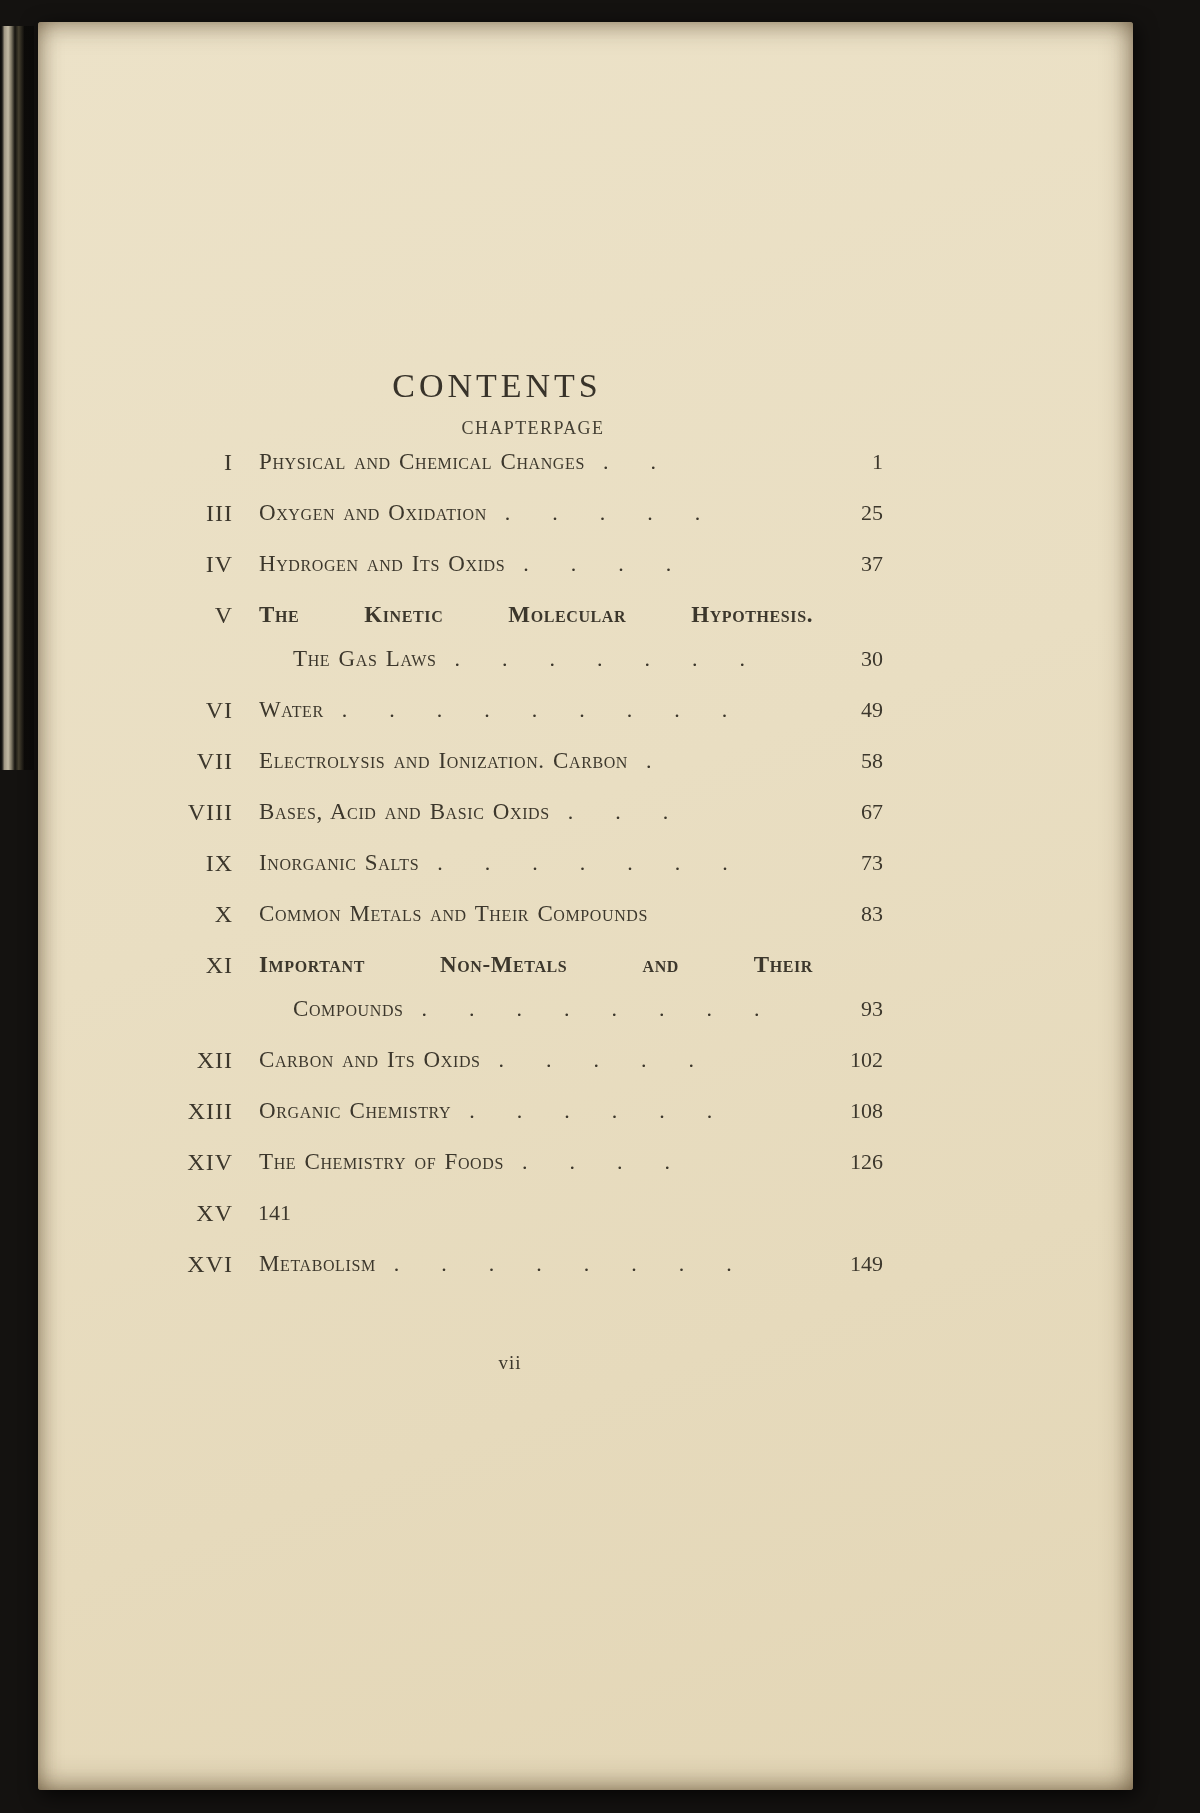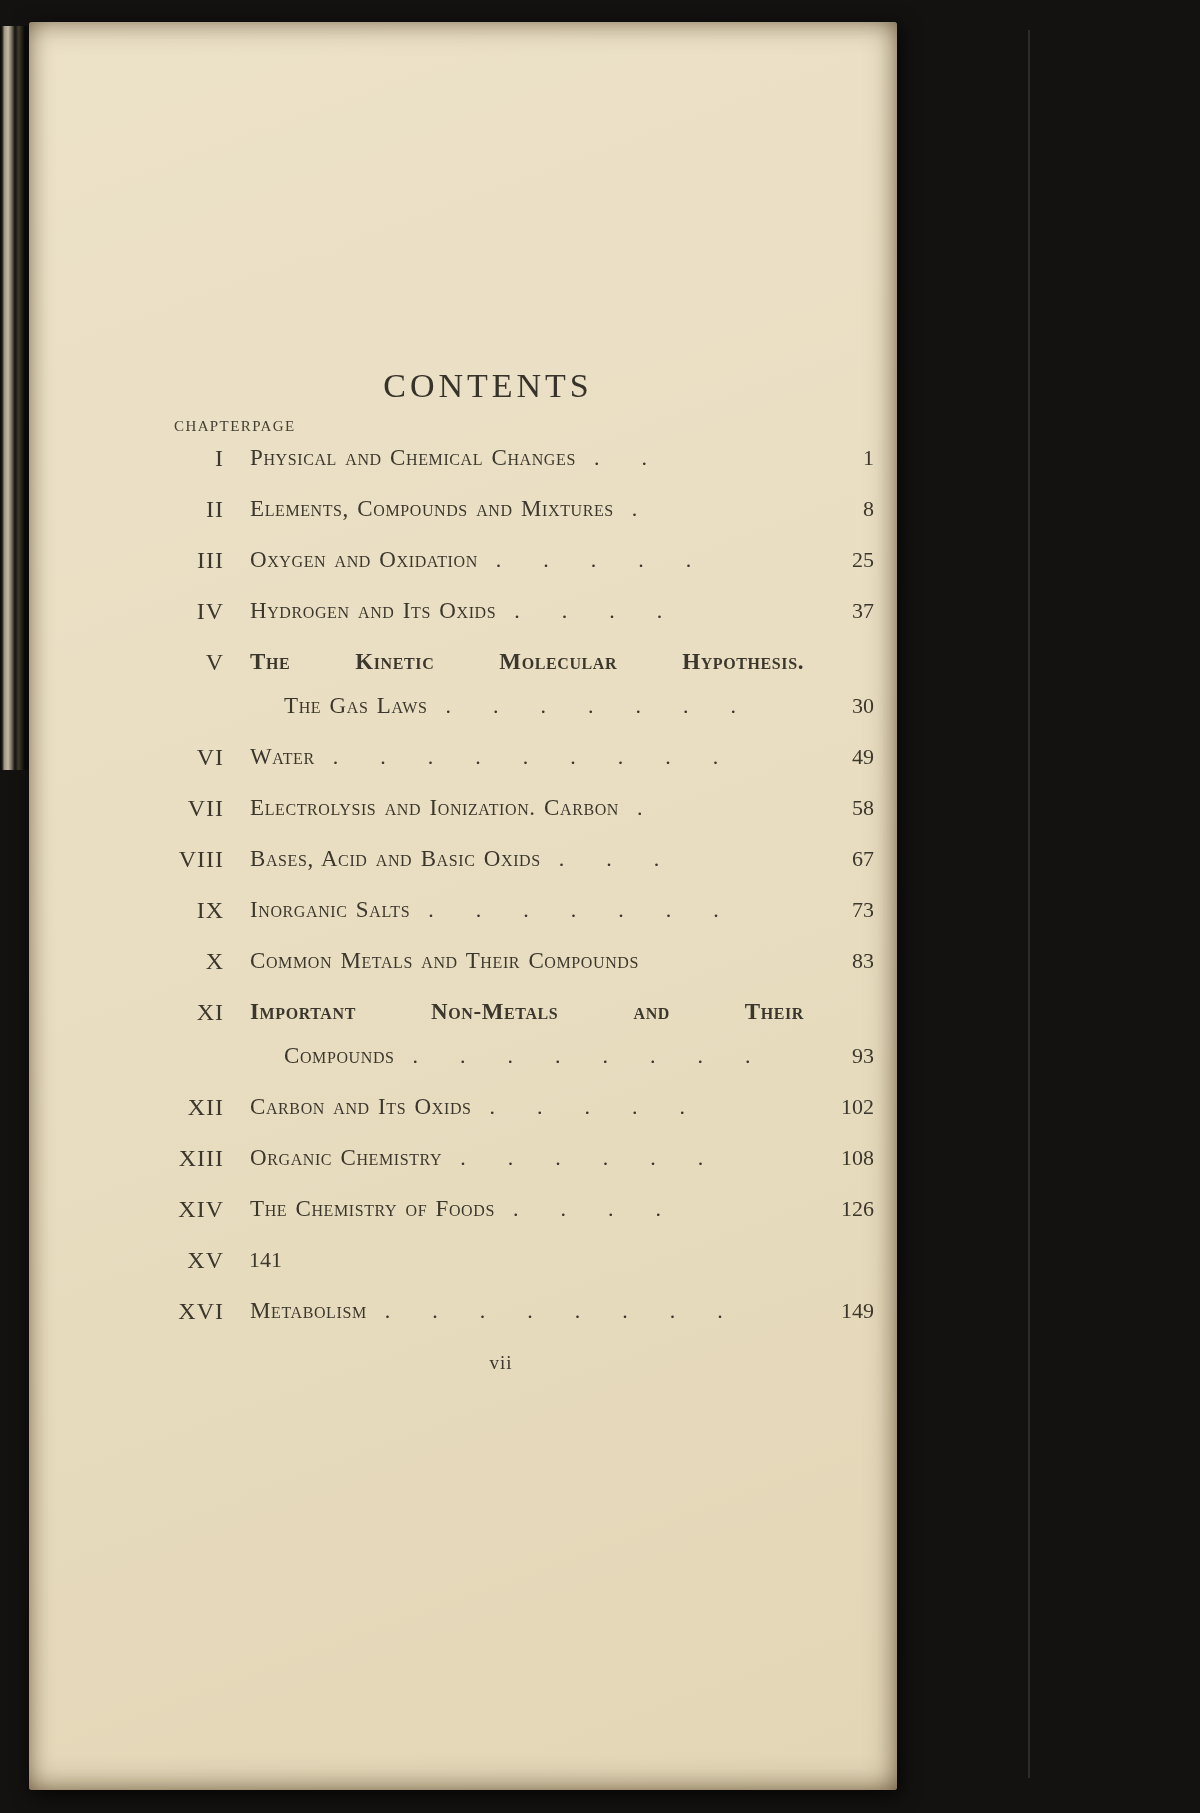--- a/index.html
+++ b/index.html
@@ -15,42 +15,42 @@
       #0a0908 0%, #1a1815 6%, #b0a691 13%, #d6ccb4 24%,
       #8e8671 33%, #15130f 44%, #4a4433 55%, #0c0b09 72%, #0c0b09 100%);
     opacity:.9;
   }
   
   .cover-line {
     position:absolute; left:1028px; top:30px; width:2px; height:1748px;
     background:#2e2c28;
   }
   .page {
-    position:absolute; left:29px; top:22px; width:868px; height:1768px;
+    position:absolute; left:38px; top:22px; width:1095px; height:1768px;
     background:linear-gradient(160deg,#ece2c8 0%, #e9dec2 45%, #e3d6b6 100%);
     border-radius:3px;
     box-shadow:
       inset -14px 0 28px -12px rgba(70,50,25,0.50),
       inset 10px 0 24px -10px rgba(70,50,25,0.45),
       inset 0 14px 30px -14px rgba(70,50,25,0.40),
       inset 0 -16px 30px -14px rgba(70,50,25,0.45),
       3px 5px 20px rgba(0,0,0,0.75);
     color:#3c372c;
   }
   .toc-title {
     position:absolute; left:459px; top:345px; transform:translateX(-50%);
     font-size:34px; letter-spacing:4px; white-space:nowrap;
     color:#38332a;
   }
   .toc {
     position:absolute; left:145px; top:396px; width:700px;
   }
   .heads {
-    display:flex; justify-content:flex-start; align-items:baseline;
-    font-size:15px; letter-spacing:1.4px; margin-bottom:8px;
+    display:flex; justify-content:center; align-items:baseline;
+    font-size:18px; letter-spacing:1.4px; margin-bottom:8px;
     color:#454034;
   }
   .row { display:flex; margin-bottom:21px; }
   .ch {
     flex:none; width:50px; text-align:right;
     font-size:24px; line-height:30px; align-self:flex-start;
     letter-spacing:1px;
   }
   .mid {
     flex:1 1 auto; margin-left:26px; margin-right:12px;
@@ -93,25 +93,20 @@
         <span class="h-ch">CHAPTER</span>
         <span class="h-pg">PAGE</span>
       </div>
 
       <div class="row">
         <span class="ch">I</span>
         <span class="mid"><span class="t">Physical and Chemical Changes</span><span class="dots">..</span></span>
         <span class="pg">1</span>
       </div>
 
-      <div class="row">
-        <span class="ch">II</span>
-        <span class="mid"><span class="t">Elements, Compounds and Mixtures</span><span class="dots">.</span></span>
-        <span class="pg">8</span>
-      </div>
 
       <div class="row">
         <span class="ch">III</span>
         <span class="mid"><span class="t">Oxygen and Oxidation</span><span class="dots">.....</span></span>
         <span class="pg">25</span>
       </div>
 
       <div class="row">
         <span class="ch">IV</span>
         <span class="mid"><span class="t">Hydrogen and Its Oxids</span><span class="dots">....</span></span>

